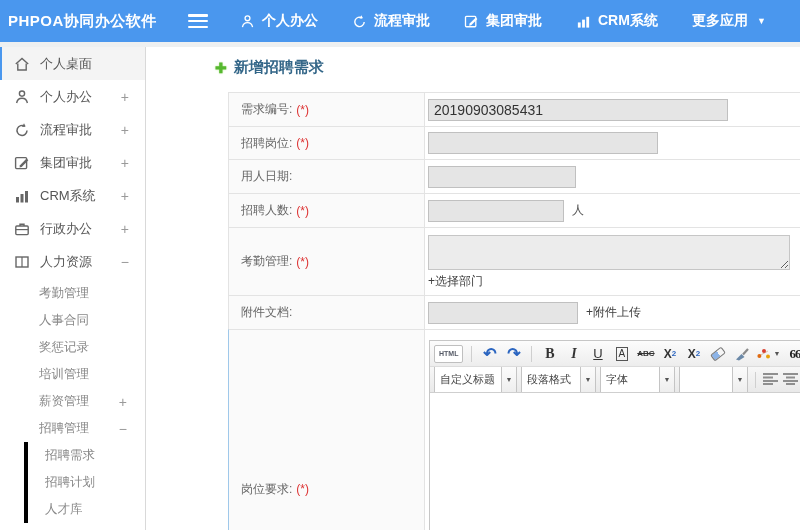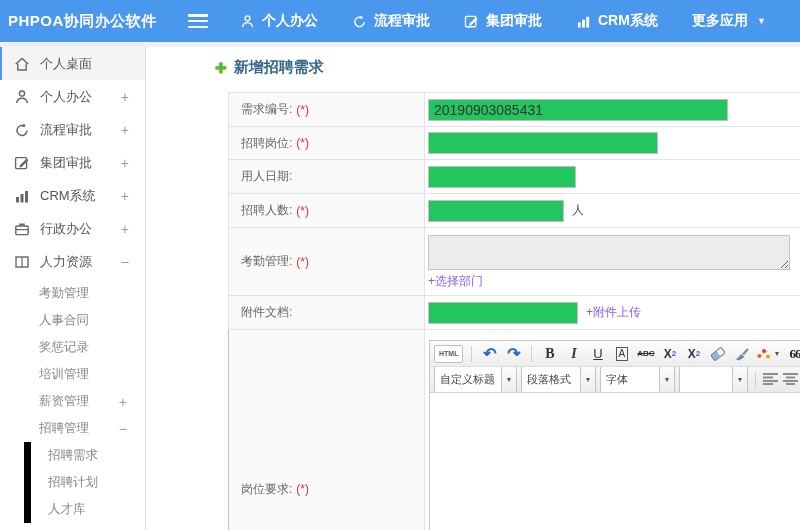--- a/index.html
+++ b/index.html
@@ -27,48 +27,48 @@
     background:#fff; border-right:1px solid #d9d9d9; }
   .side-item { height:33px; display:flex; align-items:center;
     padding:0 16px 0 12px; color:#555; font-size:13px; cursor:pointer;
     border-left:2px solid transparent; }
   .side-item.active { background:#f4f4f4; border-left-color:#4a97ee; }
   .side-item .icn { width:17px; height:16px; margin-right:9px; color:#6b6b6b; flex:0 0 auto; }
   .expand { margin-left:auto; color:#9a9a9a; font-size:14px; font-weight:normal; }
   .submenu { margin-top:2px; }
   .sub-item { height:27px; display:flex; align-items:center; padding:0 18px 0 39px;
     color:#888; font-size:12.5px; cursor:pointer; }
-  .sub3 { margin-left:24px; border-left:7px solid #000000; }
+  .sub3 { margin-left:24px; border-left:4px solid #000000; }
   .sub3 .sub-item { padding-left:17px; }
 
   
   .main { position:absolute; top:47px; left:147px; width:653px; bottom:0; background:#fff; }
   .page-title { display:flex; align-items:center; gap:7px; margin:11px 0 0 68px; }
   .plus-icon { color:#56b82f; font-size:14px; font-weight:bold;
     text-shadow:0 0 2px #c2e8a4; }
   .title-text { font-size:15px; font-weight:bold; color:#336688; }
 
   
   .form { position:absolute; left:81px; top:45px; width:1000px; }
   .frow { display:flex; border:1px solid #e3e3e3; margin-top:-1px; background:#fff; }
   .frow:first-child { margin-top:0; }
   .fl { width:196px; flex:0 0 196px; background:#fafafa; border-right:1px solid #e3e3e3;
     display:flex; align-items:center; padding-left:12px; color:#666; font-size:12px; gap:4px; }
   .fv { flex:1; display:flex; align-items:center; padding:6px 8px 6px 3px; gap:8px;
     font-size:12px; color:#555; }
   .fv.col { flex-direction:column; align-items:flex-start; justify-content:center;
     gap:3px; padding-top:7px; padding-bottom:5px; }
   .req { color:#dd3333; }
-  input.txt { height:22px; border:1px solid #c0c0c0; background:#22c55e;
+  input.txt { height:22px; border:1px solid #c0c0c0; background:#e5e5e5;
     font-size:14px; color:#333; padding:0 5px; font-family:"Liberation Sans",sans-serif; }
   .w300 { width:300px; } .w230 { width:230px; } .w148 { width:148px; }
   .w136 { width:136px; } .w150 { width:150px; }
   textarea.dept { width:362px; height:53px; background:#ececec;
     border:1px solid #c6c6c6; resize:both; }
-  a.blue-link { color:#8b5cf6; font-size:12px; text-decoration:none; cursor:pointer; }
+  a.blue-link { color:#404040; font-size:12px; text-decoration:none; cursor:pointer; }
   .frow.lastrow { border-left:1px solid #9fc8ea; }
   .frow.lastrow .fl { align-items:center; }
   .frow.lastrow { height:320px; }
   .r35 { height:35px; } .r34 { height:34px; } .r69 { height:69px; }
 
   
   .editor-wrap { flex:1; align-self:stretch; padding:4px 0 0 1px; }
   .editor { border:1px solid #c6c6c6; background:#fff; width:100%; height:310px;
     display:flex; flex-direction:column; overflow:hidden; }
   .toolbar { background:linear-gradient(#fcfcfc,#ededed); border-bottom:1px solid #dcdcdc;

